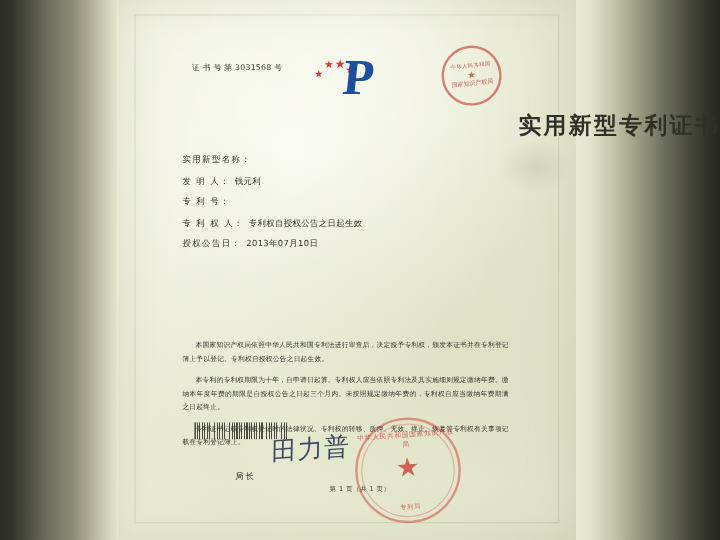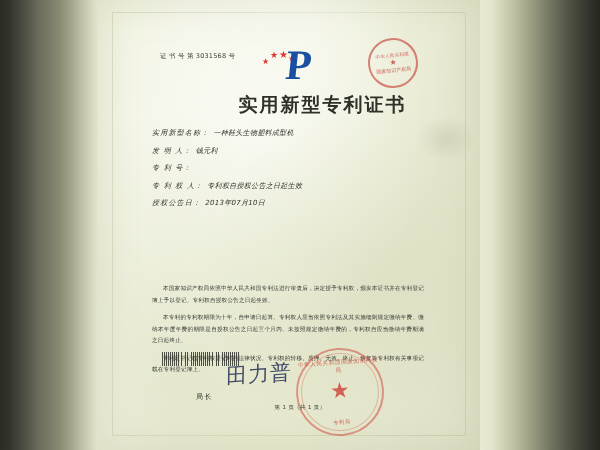--- a/index.html
+++ b/index.html
@@ -143,38 +143,37 @@
     display: inline-block;
     transform: skewX(-6deg);
   }
 
   
   .doc-title {
     position: absolute;
     left: 0;
     right: 0;
     top: 92px;
-    text-align: center;
+    text-align: right;
     font-family: "DejaVu Serif", serif;
     font-size: 19px;
     font-weight: bold;
     color: #2f3128;
     letter-spacing: 2px;
     padding-left: 45px;
   }
 
   
   .fields {
     position: absolute;
     left: 152px;
     top: 128px;
     width: 280px;
     font-size: 7px;
     color: #33352c;
-    font-style: italic;
   }
   .field-row {
     display: flex;
     align-items: baseline;
     margin-bottom: 7.5px;
     white-space: nowrap;
   }
   .field-label {
     flex: 0 0 auto;
     letter-spacing: 1.2px;
@@ -335,21 +334,20 @@
     <div class="pmark">
       <span>P</span>
     </div>
   </div>
 
   <div class="doc-title">实用新型专利证书</div>
 
   <div class="fields">
     <div class="field-row">
       <span class="field-label">实用新型名称：</span>
-      <span class="field-value">一种鞋头生物塑料成型机</span>
     </div>
     <div class="field-row">
       <span class="field-label">发   明   人：</span>
       <span class="field-value">钱元利</span>
     </div>
     <div class="field-row">
       <span class="field-label">专   利   号：</span>
     </div>
     <div class="field-row">
       <span class="field-label">专  利  权  人：</span>

